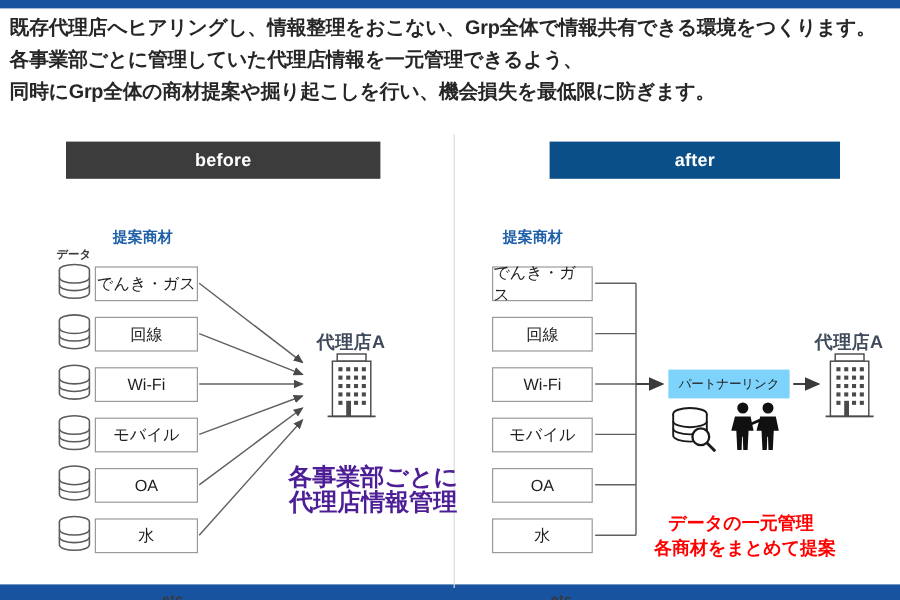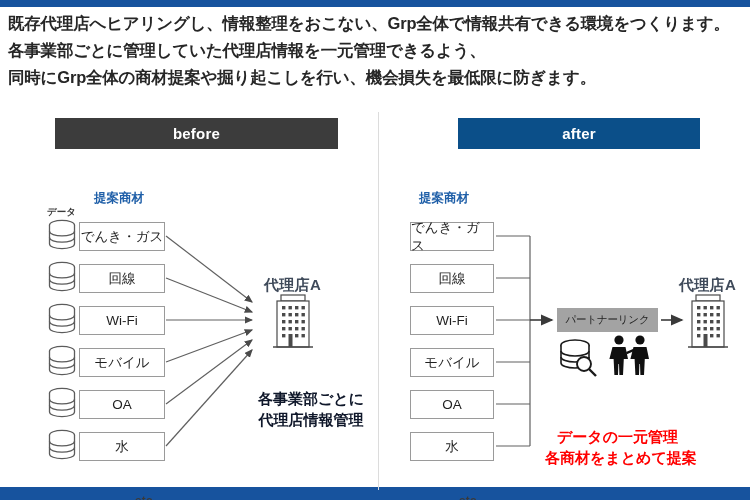--- a/index.html
+++ b/index.html
@@ -20,47 +20,47 @@
     font-size:16.5px;font-weight:700;letter-spacing:-0.2px;
     color:#262626;line-height:27px;white-space:nowrap;
   }
 
   
   .panel-head{
     position:absolute;height:31px;line-height:31px;
     text-align:center;color:#ffffff;font-weight:700;font-size:15px;
     letter-spacing:0.2px;
   }
-  .head-before{left:55px;top:118px;width:283px;background:#3C3C3C;}
+  .head-before{left:55px;top:118px;width:262px;background:#3C3C3C;}
   .head-after{left:458px;top:118px;width:242px;background:#0B4F89;}
 
   .divider{position:absolute;left:378px;top:112px;width:1px;height:378px;background:#dcdcdc;}
 
   
   .lbl{position:absolute;white-space:nowrap;}
   .lbl-section{font-size:12.5px;font-weight:700;color:#1F5FA8;}
   .lbl-data{font-size:9.5px;font-weight:700;color:#3a3a3a;}
   .lbl-etc{font-size:11.5px;font-weight:700;color:#3a3a3a;letter-spacing:0.4px;margin-top:28px;}
   .lbl-agency{font-size:15px;font-weight:700;color:#3F4A5A;letter-spacing:0.3px;}
-  .lbl-note{font-size:15px;font-weight:700;color:#0f172a;line-height:21px;text-align:center;}
+  .lbl-note{font-size:20px;font-weight:700;color:#4c1d95;line-height:21px;text-align:center;}
   .lbl-note-red{font-size:15px;font-weight:700;color:#FF0000;line-height:21px;text-align:center;white-space:nowrap;}
 
   
   .pbox{
     position:absolute;width:84px;height:29px;
     border:1px solid #9a9a9a;background:#ffffff;
     display:flex;align-items:center;justify-content:center;
     font-size:13.5px;color:#1f1f1f;box-sizing:border-box;
   }
   .pbox.wide{width:86px;}
 
   
   .plink{
     position:absolute;left:557px;top:308px;width:101px;height:24px;
-    background:#a3a3a3;display:flex;align-items:center;justify-content:center;
+    background:#7dd3fc;display:flex;align-items:center;justify-content:center;
     font-size:10.5px;color:#1f1f1f;letter-spacing:-0.2px;
   }
 
   svg{display:block;}
   .svg-layer{position:absolute;left:0;top:0;width:750px;height:500px;pointer-events:none;}
 </style>
 </head>
 <body>
 
 <div class="bar-top"></div>

